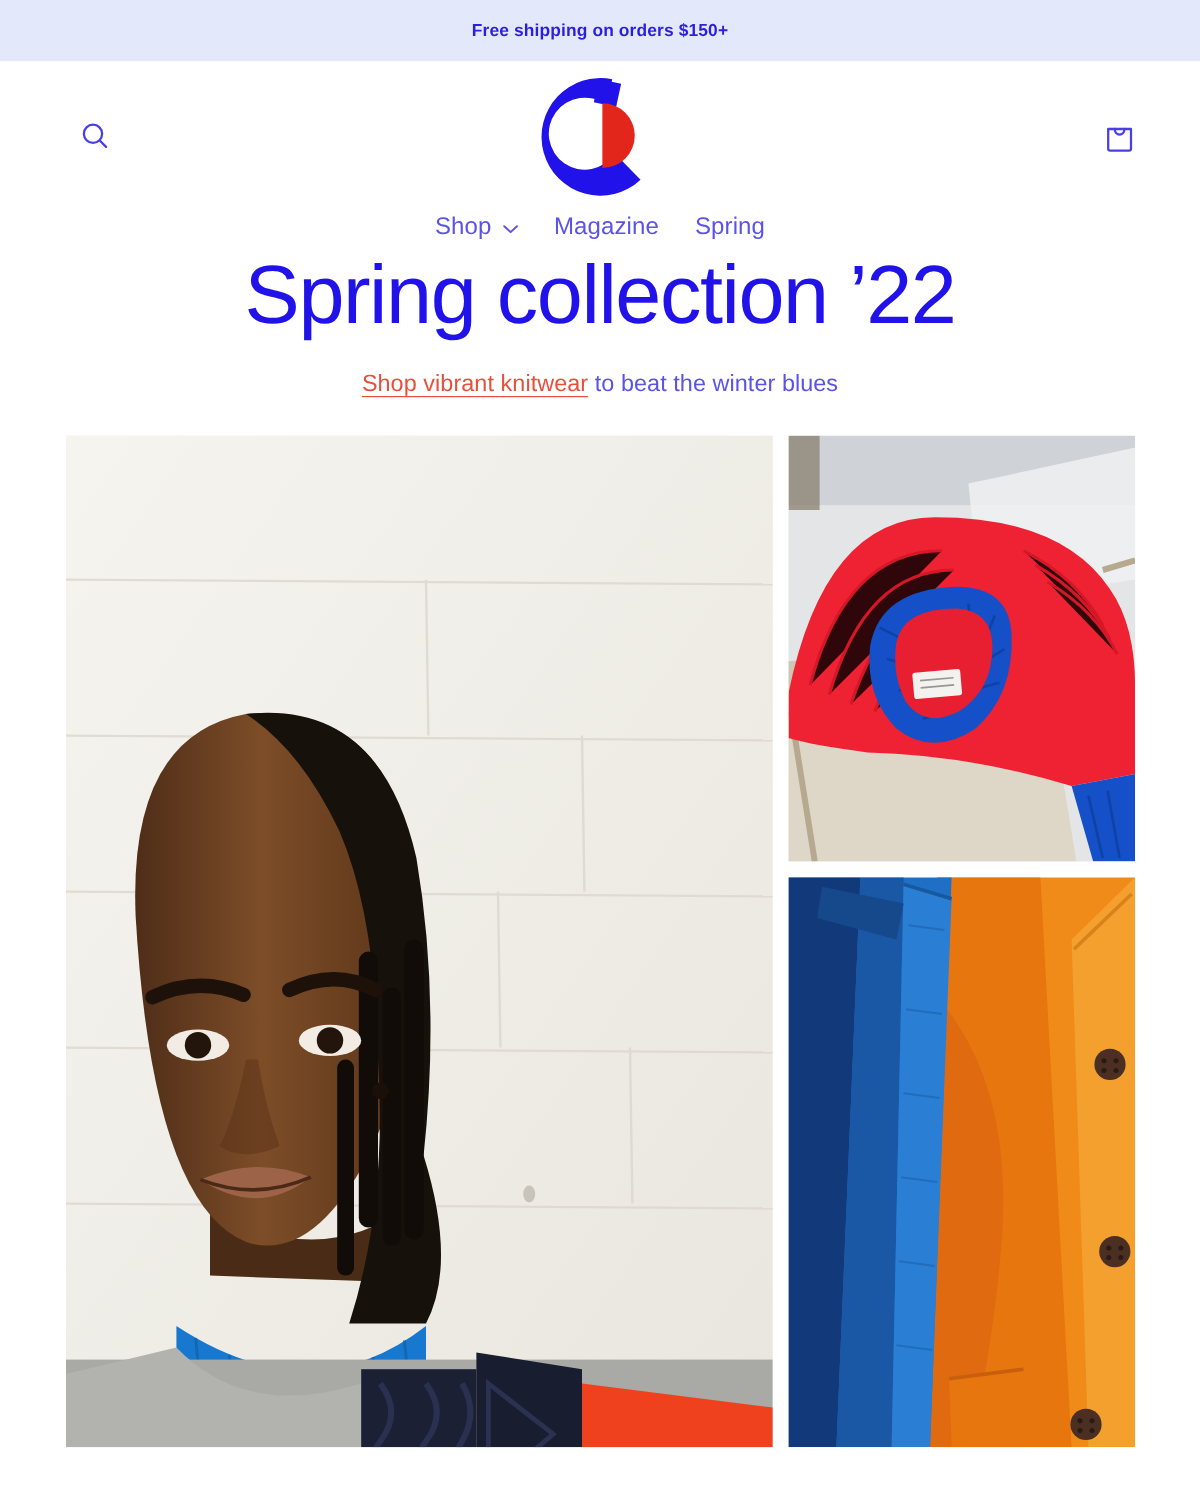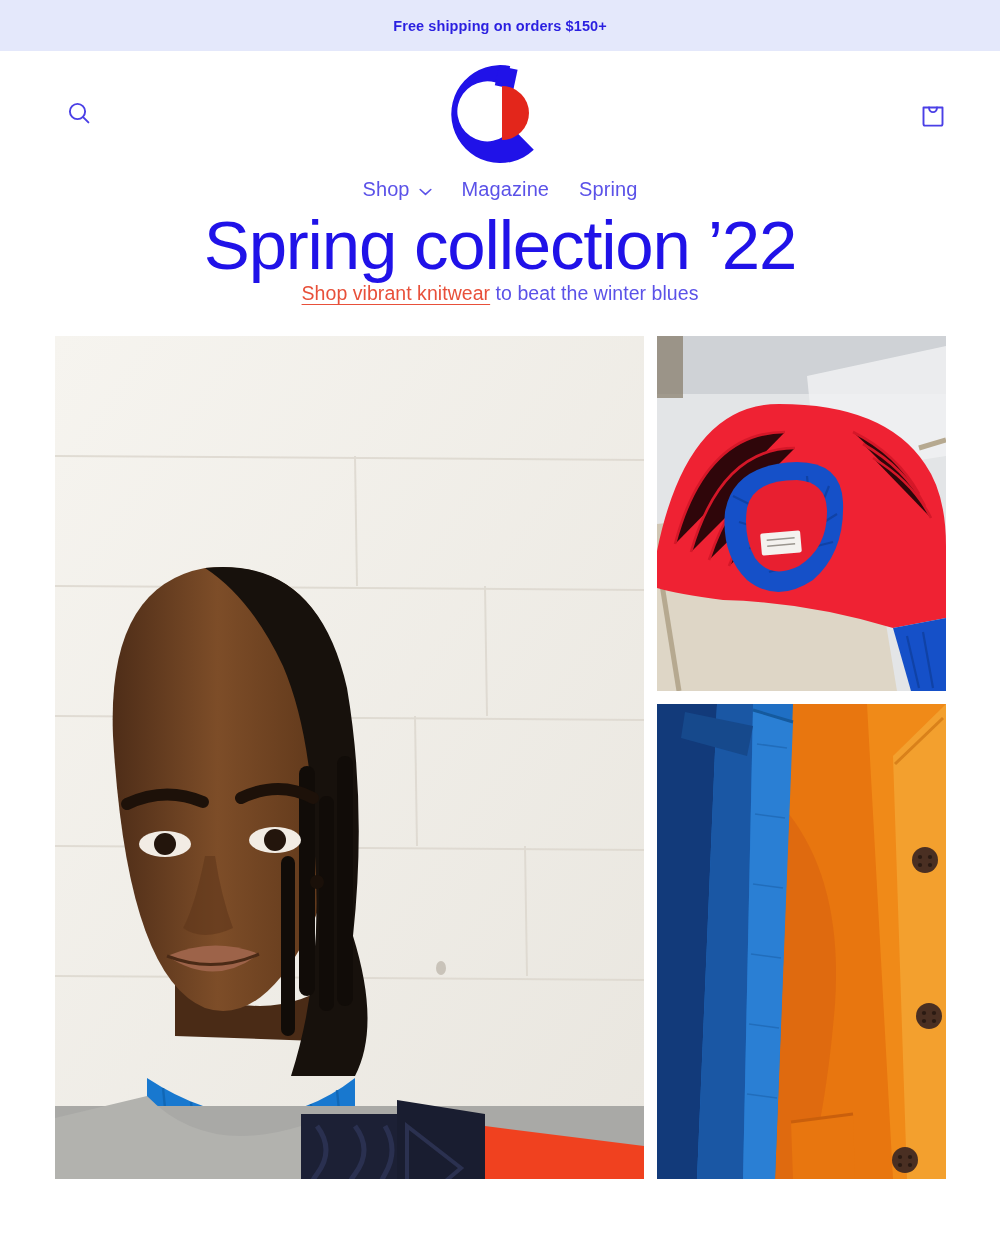--- a/index.html
+++ b/index.html
@@ -88,20 +88,21 @@
   .hero-title {
     text-align: center;
     color: #2012e8;
     font-size: 69px;
     font-weight: 400;
     letter-spacing: -1.2px;
     line-height: 1.05;
   }
   .hero-sub {
     text-align: center;
+    margin-top: 27px;
     font-size: 19.5px;
     color: #5b52e8;
     font-weight: 400;
     letter-spacing: 0.05px;
   }
   .hero-sub a {
     color: #e8503a;
     text-decoration: underline;
     text-underline-offset: 4px;
     text-decoration-thickness: 1.4px;

